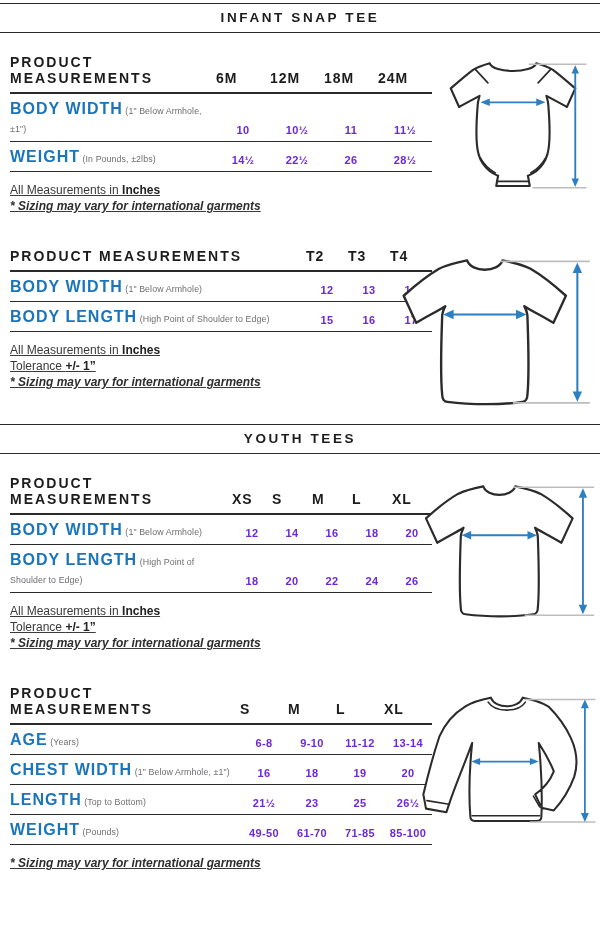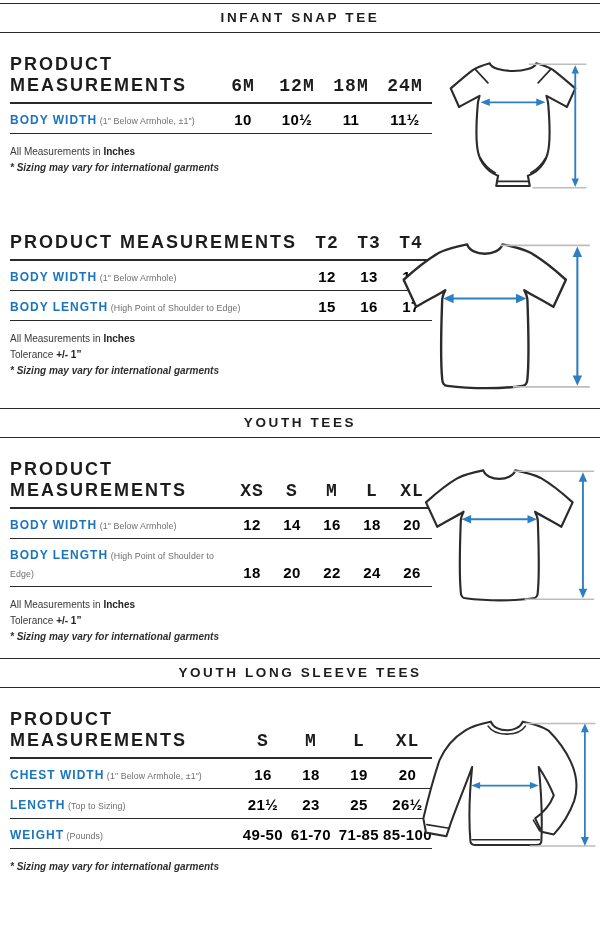--- a/index.html
+++ b/index.html
@@ -21,38 +21,38 @@
   }
   .content{display:flex; align-items:flex-start; padding:15px 0 0 10px;}
   .left{flex:0 0 422px; width:422px;}
   .illus{flex:1; position:relative; min-height:120px;}
   .illus svg{display:block;}
 
   table.size-table{border-collapse:collapse; width:100%; table-layout:auto;}
   .size-table th,.size-table td{padding:6px 0 5px; vertical-align:bottom;}
   .size-table thead th{
     border-bottom:2px solid #2a2a2a; text-align:left;
-    font-size:18px; font-weight:bold; letter-spacing:2px; color:#1c1c1c;
+    font-size:14px; font-weight:bold; letter-spacing:2px; color:#1c1c1c;
     padding-bottom:6px;
   }
-  .size-table thead th.val{text-align:center; letter-spacing:1px;font-family:Liberation Mono, monospace;}
+  .size-table thead th.val{letter-spacing:1px;}
   .size-table tbody td{border-bottom:1.5px solid #2a2a2a;}
   .rowhead{padding-right:6px;}
-  .rlabel{font-size:12px; font-weight:bold; letter-spacing:1px; color:#1b75bc;text-align:center;}
+  .rlabel{font-size:16px; font-weight:bold; letter-spacing:1px; color:#1b75bc;text-align:center;}
   .rnote{font-size:8.8px; color:#6d6e71; letter-spacing:0.1px;}
   td.vnum{
-    text-align:center; font-size:15px; font-weight:bold;
-    color:#000000; letter-spacing:0.4px; white-space:nowrap;
+    text-align:center; font-size:11px; font-weight:bold;
+    color:#6d28d9; letter-spacing:0.4px; white-space:nowrap;
   }
   .cols-3 .val{width:42px;}
   .cols-4 .val{width:48px;}
   .cols-5 .val{width:40px;margin-top:16px;}
   .sec-infant-snap-tee .val{width:54px;}
 
-  .footnotes{margin-top:10px; font-size:10px; color:#3a3a3a; line-height:16px;}
+  .footnotes{margin-top:10px; font-size:12px; color:#3a3a3a; line-height:16px;text-decoration:underline;}
   .fline .b{font-weight:bold; color:#232323;}
   .fline.italic{font-weight:bold; font-style:italic; color:#2e2e2e;}
 
   
   .garment{fill:#ffffff; stroke:#2b2b2b; stroke-width:2.3;
            stroke-linejoin:round; stroke-linecap:round;}
   .detail{fill:none; stroke:#2b2b2b; stroke-width:1.8; stroke-linecap:round;}
   .guide{stroke:#bdbdbd; stroke-width:1.6;}
   .marrow{stroke:#2e7fc2; stroke-width:2;}
   .ahead{fill:#2e7fc2; stroke:none;}
@@ -82,20 +82,27 @@
                 <th class="val">24M</th>
               </tr>
             </thead>
           <tbody>
               <tr>
                 <td class="rowhead"><span class="rlabel">BODY WIDTH</span><span class="rnote"> (1" Below Armhole, ±1")</span></td>
                 <td class="val vnum">10</td>
                 <td class="val vnum">10½</td>
                 <td class="val vnum">11</td>
                 <td class="val vnum">11½</td>
+              </tr>
+              <tr>
+                <td class="rowhead"><span class="rlabel">WEIGHT</span><span class="rnote"> (In Pounds, ±2lbs)</span></td>
+                <td class="val vnum">14½</td>
+                <td class="val vnum">22½</td>
+                <td class="val vnum">26</td>
+                <td class="val vnum">28½</td>
               </tr>
             </tbody>
         </table>
         <div class="footnotes">
             <div class="fline"><span>All Measurements in </span><span class="b">Inches</span></div>
             <div class="fline italic"><span>* Sizing may vary for international garments</span></div>
           </div>
       </div>
       <div class="illus">
   <svg viewBox="0 0 170 155">
@@ -231,45 +238,49 @@
       <line class="marrow" x1="184" y1="20" x2="184" y2="138"></line>
       <polygon class="ahead" points="184,12 179.5,22 188.5,22"></polygon>
       <polygon class="ahead" points="184,146 179.5,136 188.5,136"></polygon>
     </g>
   </svg>
 </div>
     </div>
   </section>
 
   <section class="section sec-youth-long-sleeve-tees">
-    <div class="title-bar">
-      <h2 class="title">YOUTH LONG SLEEVE TEES</h2>
-    </div>
     <div class="content">
       <div class="left">
         <table class="size-table cols-4">
           <thead>
               <tr>
                 <th>PRODUCT MEASUREMENTS</th>
                 <th class="val">S</th>
                 <th class="val">M</th>
                 <th class="val">L</th>
                 <th class="val">XL</th>
               </tr>
             </thead>
           <tbody>
               <tr>
+                <td class="rowhead"><span class="rlabel">AGE</span><span class="rnote"> (Years)</span></td>
+                <td class="val vnum">6-8</td>
+                <td class="val vnum">9-10</td>
+                <td class="val vnum">11-12</td>
+                <td class="val vnum">13-14</td>
+              </tr>
+              <tr>
                 <td class="rowhead"><span class="rlabel">CHEST WIDTH</span><span class="rnote"> (1" Below Armhole, ±1")</span></td>
                 <td class="val vnum">16</td>
                 <td class="val vnum">18</td>
                 <td class="val vnum">19</td>
                 <td class="val vnum">20</td>
               </tr>
               <tr>
-                <td class="rowhead"><span class="rlabel">LENGTH</span><span class="rnote"> (Top to Sizing)</span></td>
+                <td class="rowhead"><span class="rlabel">LENGTH</span><span class="rnote"> (Top to Bottom)</span></td>
                 <td class="val vnum">21½</td>
                 <td class="val vnum">23</td>
                 <td class="val vnum">25</td>
                 <td class="val vnum">26½</td>
               </tr>
               <tr>
                 <td class="rowhead"><span class="rlabel">WEIGHT</span><span class="rnote"> (Pounds)</span></td>
                 <td class="val vnum">49-50</td>
                 <td class="val vnum">61-70</td>
                 <td class="val vnum">71-85</td>

